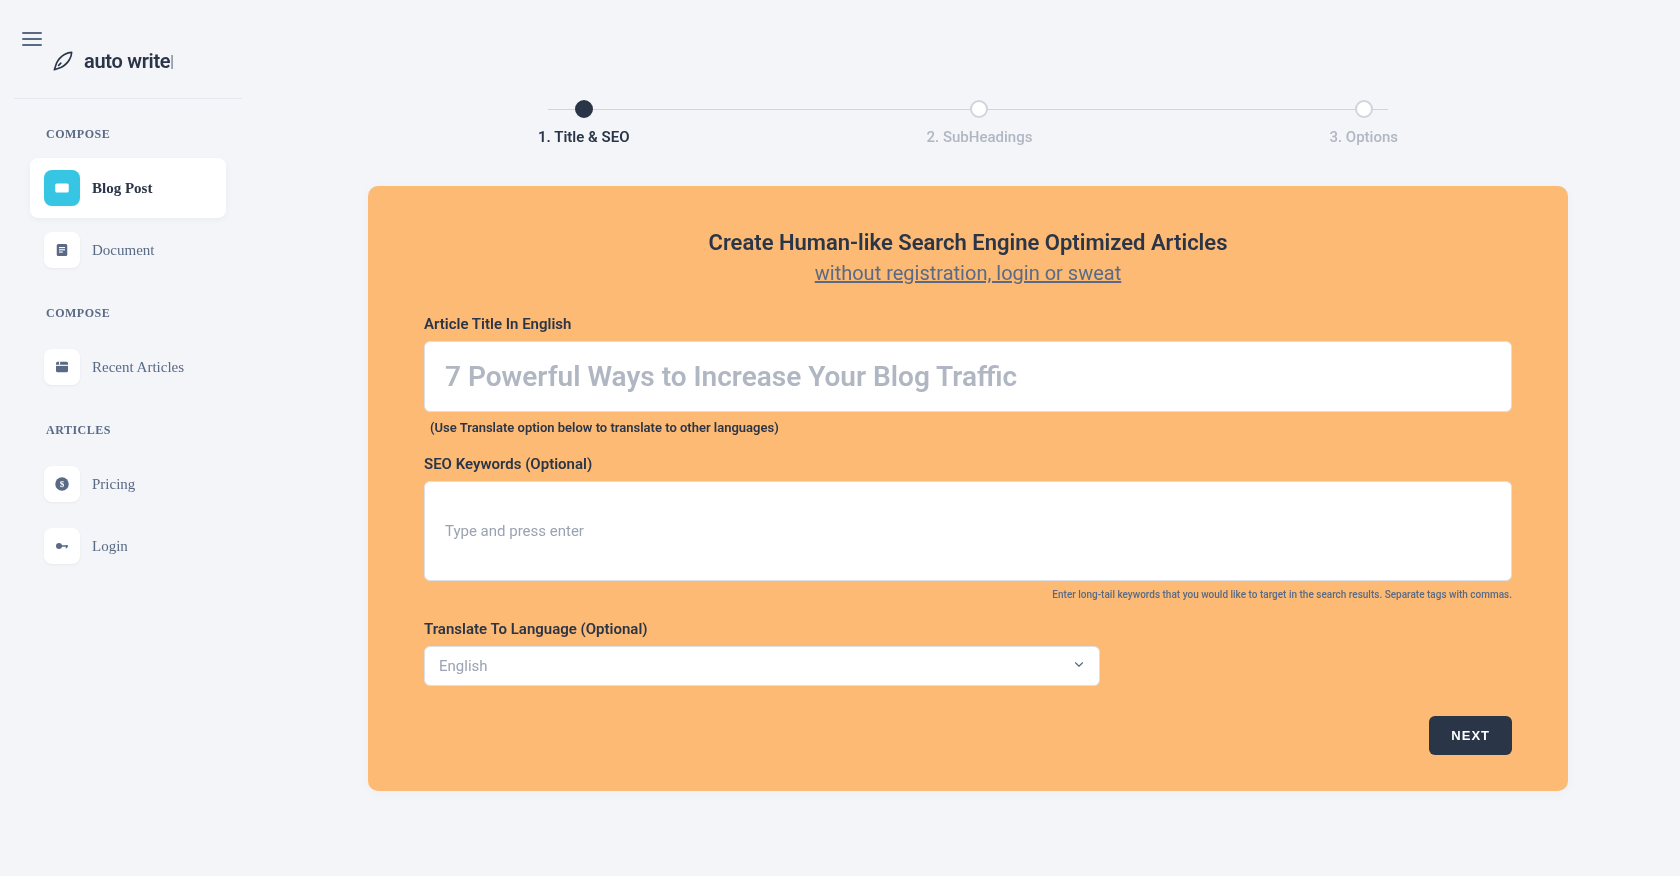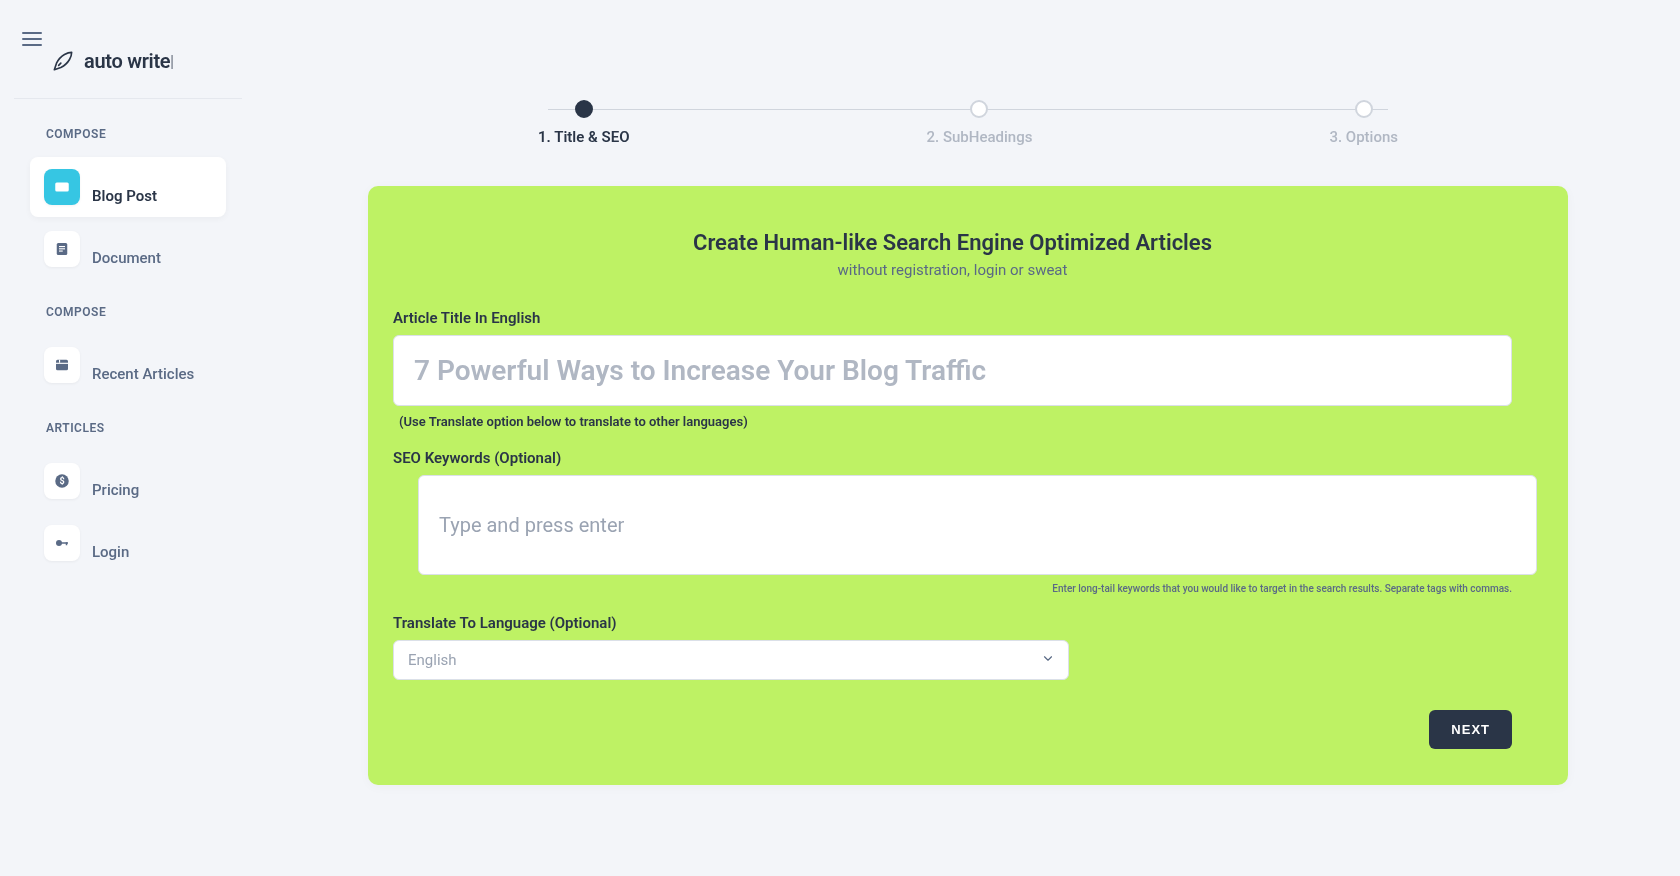--- a/index.html
+++ b/index.html
@@ -10,53 +10,53 @@
     .hamburger { position: absolute; top: 28px; left: 22px; cursor: pointer; z-index: 10; }
     .hamburger-line { width: 20px; height: 2px; background: #5a6a85; margin: 4px 0; border-radius: 1px; }
     
     .sidebar { width: 256px; padding: 30px 14px 20px 14px; flex-shrink: 0; }
     
     .logo { display: flex; align-items: center; padding: 18px 20px 24px 36px; border-bottom: 1px solid #e5e8ee; margin-bottom: 18px; }
     .logo-icon { width: 26px; height: 26px; margin-right: 8px; }
     .logo-text { font-size: 20px; font-weight: 600; color: #2a3547; letter-spacing: -0.3px; }
     .cursor-blink { font-weight: 300; color: #2a3547; }
     
-    .nav-section { margin-top: 16px; }
+    .nav-section { margin-top: 16px; font-family: Liberation Serif, serif; }
     .nav-section-title { font-size: 12px; font-weight: 600; color: #5a6a85; letter-spacing: 0.5px; padding: 10px 20px 14px 32px; }
     
-    .nav-item { display: flex; align-items: flex-end; padding: 12px 14px; margin: 2px 16px; border-radius: 8px; cursor: pointer; font-size: 15px; font-weight: 500; color: #5a6a85; }
+    .nav-item { display: flex; align-items: center; padding: 12px 14px; margin: 2px 16px; border-radius: 8px; cursor: pointer; font-size: 15px; font-weight: 500; color: #5a6a85; }
     .nav-item.active { background: #ffffff; color: #2a3547; font-weight: 600; box-shadow: 0 2px 6px rgba(0,0,0,0.04); }
     .nav-item.active .nav-icon-box { background: #36c6e3; }
     .nav-icon-box { width: 36px; height: 36px; border-radius: 8px; background: #ffffff; display: flex; align-items: center; justify-content: center; margin-right: 12px; flex-shrink: 0; box-shadow: 0 1px 3px rgba(0,0,0,0.05); }
     .nav-item.active .nav-icon-box svg { fill: #ffffff; }
     .nav-icon-box svg { fill: #5a6a85; }
     
     .main { flex: 1; padding: 40px 100px 40px 100px; overflow-y: auto; }
     
     .stepper { display: flex; align-items: flex-start; justify-content: space-between; margin: 60px auto 40px auto; max-width: 860px; position: relative; }
     .step { display: flex; flex-direction: column; align-items: center; z-index: 2; flex: 0 0 auto; }
     .step-dot { width: 18px; height: 18px; border-radius: 50%; background: #ffffff; border: 2px solid #d0d5dd; margin-bottom: 10px; }
     .step.active .step-dot { background: #2a3547; border-color: #2a3547; }
     .step-label { font-size: 15px; font-weight: 500; color: #b0b7c3; }
     .step.active .step-label { color: #2a3547; font-weight: 600; }
     .step-line { position: absolute; top: 9px; left: 10px; right: 10px; height: 1px; background: #d0d5dd; z-index: 1; }
     
-    .card { background: #bef264; border-radius: 10px; padding: 44px 56px 36px 25px; box-shadow: 0 2px 12px rgba(0,0,0,0.03); max-width: 1200px; margin: 0 auto; }
+    .card { background: #fdba74; border-radius: 10px; padding: 44px 56px 36px 56px; box-shadow: 0 2px 12px rgba(0,0,0,0.03); max-width: 1200px; margin: 0 auto; }
     
     .card-header { text-align: center; margin-bottom: 30px; }
     .card-title { font-size: 22px; font-weight: 600; color: #2a3547; margin-bottom: 6px; }
-    .card-subtitle { font-size: 15px; color: #5a6a85; }
+    .card-subtitle { font-size: 20px; color: #5a6a85; text-decoration: underline; }
     
     .form-group { margin-bottom: 20px; }
     .form-label { font-size: 15px; font-weight: 600; color: #2a3547; display: block; margin-bottom: 8px; }
     .form-input { width: 100%; border: 1px solid #dbe0e8; border-radius: 6px; padding: 18px 20px; font-size: 28px; font-weight: 600; color: #2a3547; background: #ffffff; font-family: inherit; }
     .form-input::placeholder { color: #b0b7c3; }
     .form-hint { font-size: 13px; font-weight: 600; color: #2a3547; margin-top: 8px; padding-left: 6px; }
     
-    .tags-input { width: 100%; border: 1px solid #dbe0e8; border-radius: 6px; padding: 36px 20px; font-size: 20px; color: #2a3547; background: #ffffff; min-height: 100px; font-family: inherit; margin-left: 25px; }
+    .tags-input { width: 100%; border: 1px solid #dbe0e8; border-radius: 6px; padding: 36px 20px; font-size: 15px; color: #2a3547; background: #ffffff; min-height: 100px; font-family: inherit; }
     .tags-input::placeholder { color: #9aa3b2; }
     .form-hint-right { font-size: 10px; font-weight: 500; color: #5a6a85; margin-top: 8px; text-align: right; }
     
     .select-wrapper { position: relative; width: 676px; }
     .form-select { width: 100%; border: 1px solid #dbe0e8; border-radius: 6px; padding: 10px 40px 10px 14px; font-size: 15px; color: #9aa3b2; background: #ffffff; appearance: none; cursor: pointer; font-family: inherit; }
     .select-chevron { position: absolute; right: 14px; top: 50%; transform: translateY(-50%); pointer-events: none; }
     
     .card-footer { display: flex; justify-content: flex-end; margin-top: 30px; }
     .btn-next { background: #2a3547; color: #ffffff; border: none; border-radius: 6px; padding: 12px 22px; font-size: 13px; font-weight: 700; letter-spacing: 1px; cursor: pointer; }
   </style>

